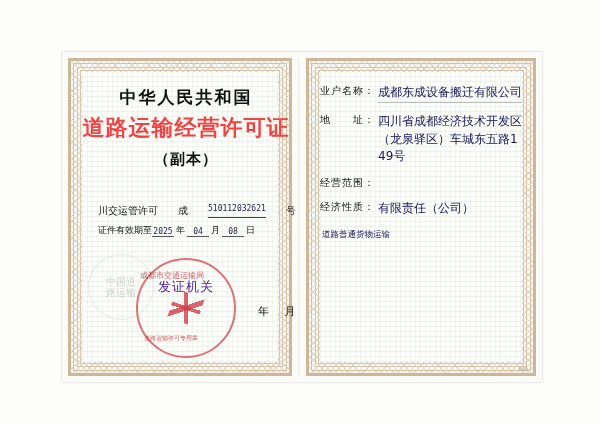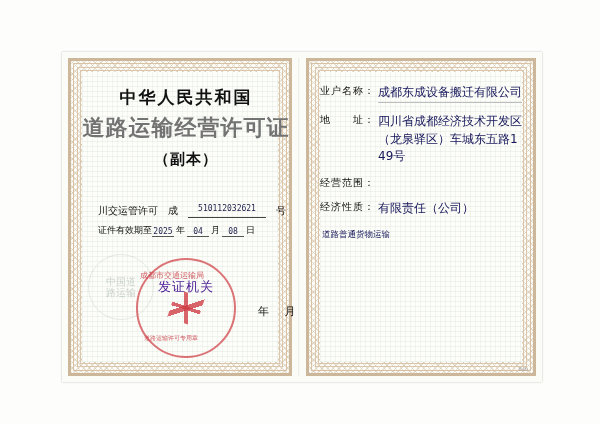--- a/index.html
+++ b/index.html
@@ -63,33 +63,33 @@
   .l-content{position:absolute;inset:0;margin-left:12px;}
   .title1{
     position:absolute;top:28px;left:0;width:100%;
     text-align:center;
     font-size:17px;letter-spacing:2px;color:#111;
     font-family:"DejaVu Serif", serif;font-weight:700;
   }
   .title2{
     position:absolute;top:55px;left:0;width:100%;
     text-align:center;
-    font-size:22px;letter-spacing:1px;color:#737373;
+    font-size:22px;letter-spacing:1px;color:#ef4444;
     font-family:"DejaVu Serif", serif;font-weight:700;
   }
   .title3{
     position:absolute;top:92px;left:0;width:100%;
     text-align:center;
     font-size:15px;letter-spacing:1px;color:#111;
     font-family:"DejaVu Serif", serif;font-weight:700;
   }
   .permit-row{
     position:absolute;top:146px;left:18px;width:188px;
     font-size:10px;color:#111;
-    display:flex;align-items:flex-end;gap:10px;
+    display:flex;align-items:flex-end;gap:20px;
     font-family:"DejaVu Sans", sans-serif;
   }
   .permit-row .lbl{white-space:nowrap;}
   .permit-row .num{
     flex:1;text-align:center;font-size:8px;color:#1c1c4a;
     border-bottom:1px solid #444;padding-bottom:4px;
     font-family:"DejaVu Sans Mono", monospace;
   }
   .permit-row .suffix{white-space:nowrap;}
 

